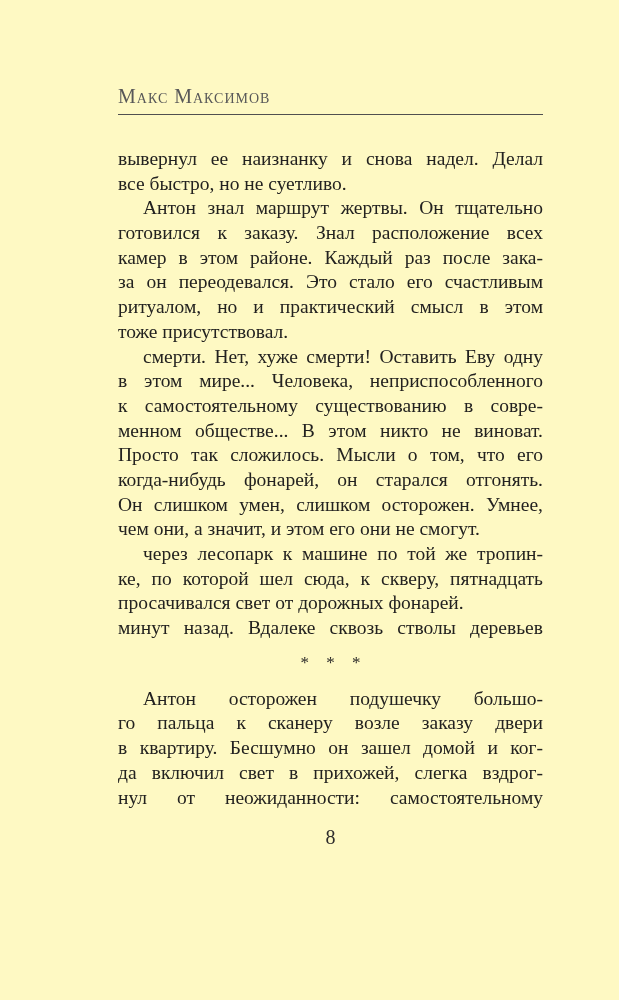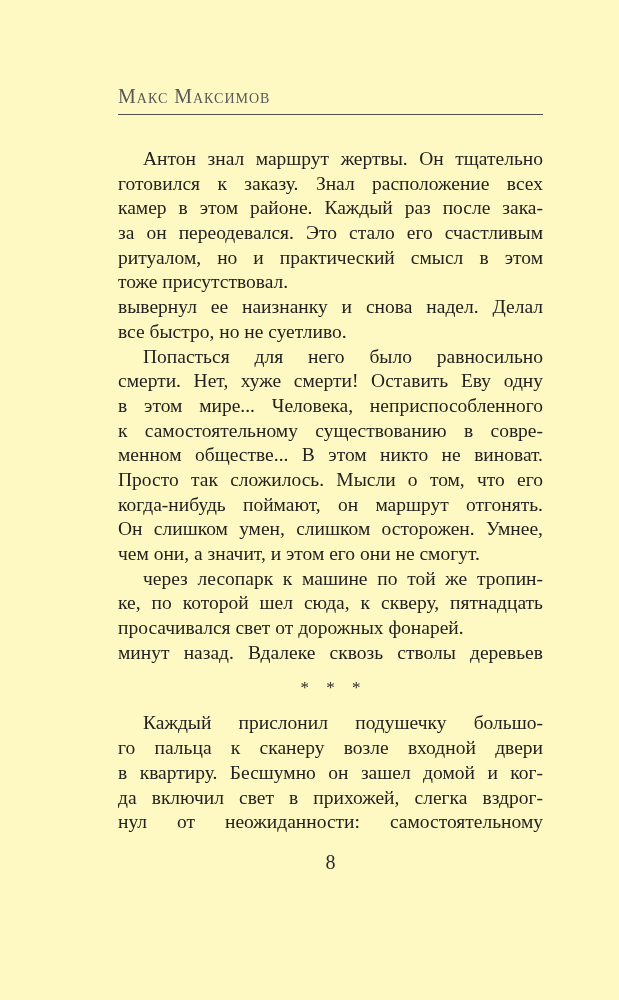--- a/index.html
+++ b/index.html
@@ -91,60 +91,59 @@
 <div class="page">
   <div class="content-col">
 
     <div class="running-head">
       <div class="author">Макс Максимов</div>
       <hr class="head-rule">
     </div>
 
     <div class="body-text">
 
+      <div class="para">
+        <div class="line">вывернул ее наизнанку и снова надел. Делал</div>
+        <div class="line end">все быстро, но не суетливо.</div>
+      </div>
+
       <div class="para indent">
         <div class="line">Антон знал маршрут жертвы. Он тщательно</div>
         <div class="line">готовился к заказу. Знал расположение всех</div>
         <div class="line">камер в этом районе. Каждый раз после зака-</div>
         <div class="line">за он переодевался. Это стало его счастливым</div>
         <div class="line">ритуалом, но и практический смысл в этом</div>
         <div class="line end">тоже присутствовал.</div>
       </div>
 
-      <div class="para">
-        <div class="line">вывернул ее наизнанку и снова надел. Делал</div>
-        <div class="line end">все быстро, но не суетливо.</div>
-      </div>
-
       <div class="para indent">
-        <div class="line">Попасться для него было равносильно</div>
         <div class="line">смерти. Нет, хуже смерти! Оставить Еву одну</div>
         <div class="line">в этом мире... Человека, неприспособленного</div>
         <div class="line">к самостоятельному существованию в совре-</div>
         <div class="line">менном обществе... В этом никто не виноват.</div>
         <div class="line">Просто так сложилось. Мысли о том, что его</div>
-        <div class="line">когда-нибудь поймают, он маршрут отгонять.</div>
+        <div class="line">когда-нибудь фонарей, он старался отгонять.</div>
         <div class="line">Он слишком умен, слишком осторожен. Умнее,</div>
         <div class="line end">чем они, а значит, и этом его они не смогут.</div>
       </div>
 
       <div class="para indent">
         <div class="line">через лесопарк к машине по той же тропин-</div>
         <div class="line">ке, по которой шел сюда, к скверу, пятнадцать</div>
         <div class="line end">просачивался свет от дорожных фонарей.</div>
         <div class="line">минут назад. Вдалеке сквозь стволы деревьев</div>
       </div>
 
       <div class="separator">
         <span class="separator-stars">* * *</span>
       </div>
 
       <div class="para indent">
-        <div class="line">Каждый прислонил подушечку большо-</div>
-        <div class="line">го пальца к сканеру возле входной двери</div>
+        <div class="line">Антон осторожен подушечку большо-</div>
+        <div class="line">го пальца к сканеру возле заказу двери</div>
         <div class="line">в квартиру. Бесшумно он зашел домой и ког-</div>
         <div class="line">да включил свет в прихожей, слегка вздрог-</div>
         <div class="line">нул от неожиданности: самостоятельному</div>
       </div>
 
     </div>
 
     <div class="folio">8</div>
 
   </div>

